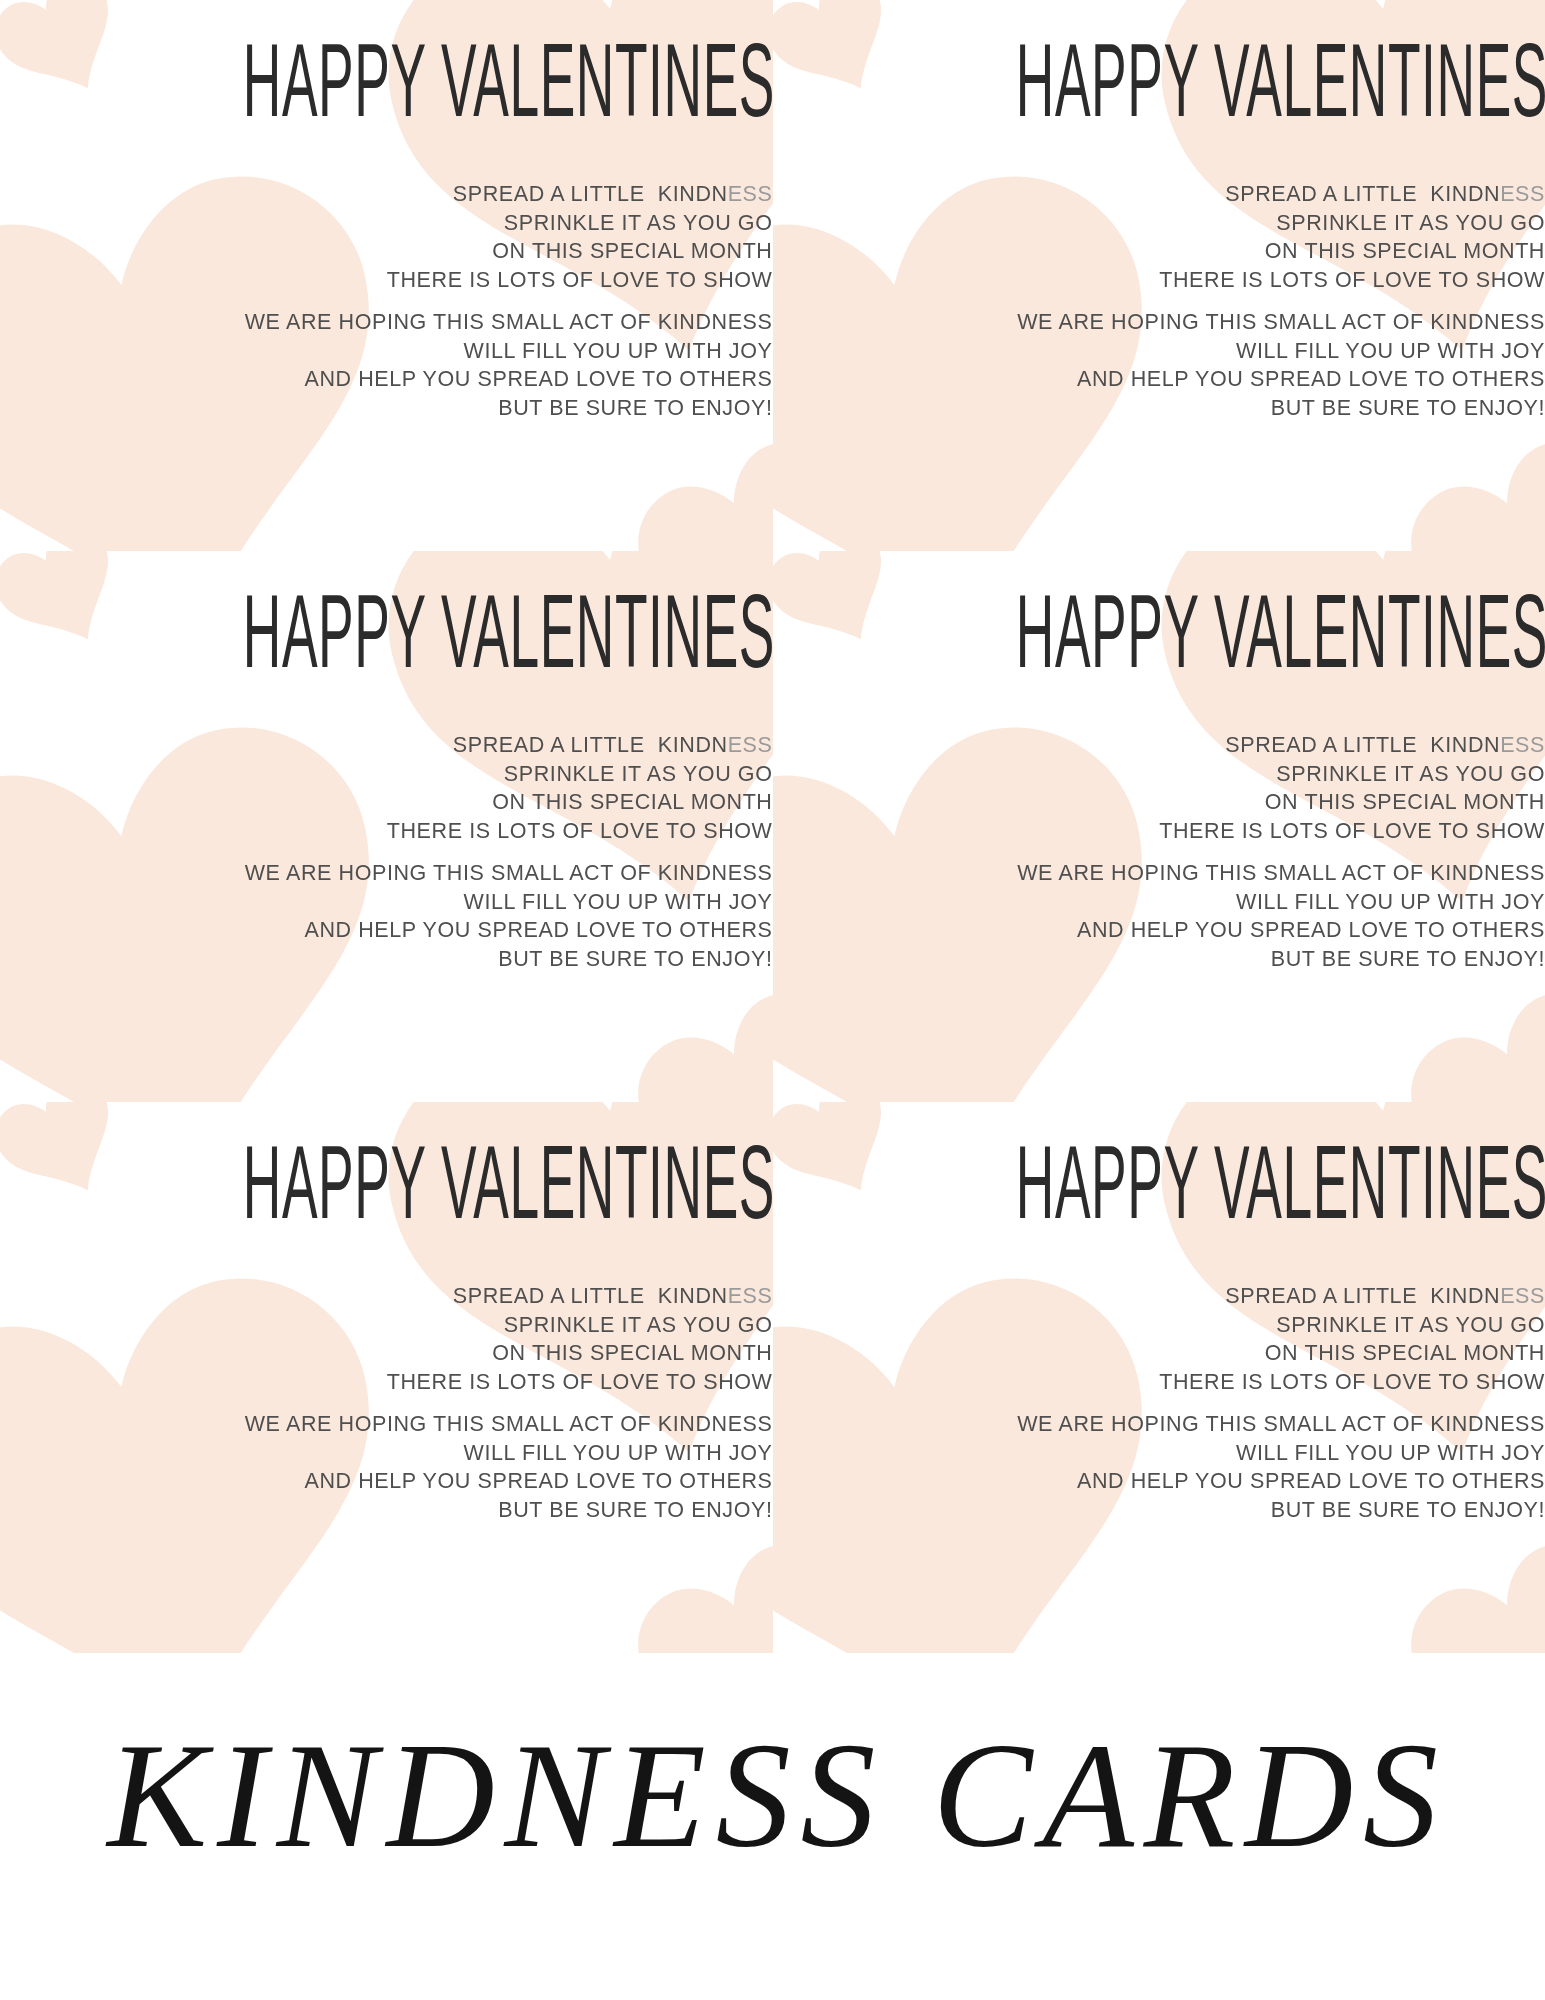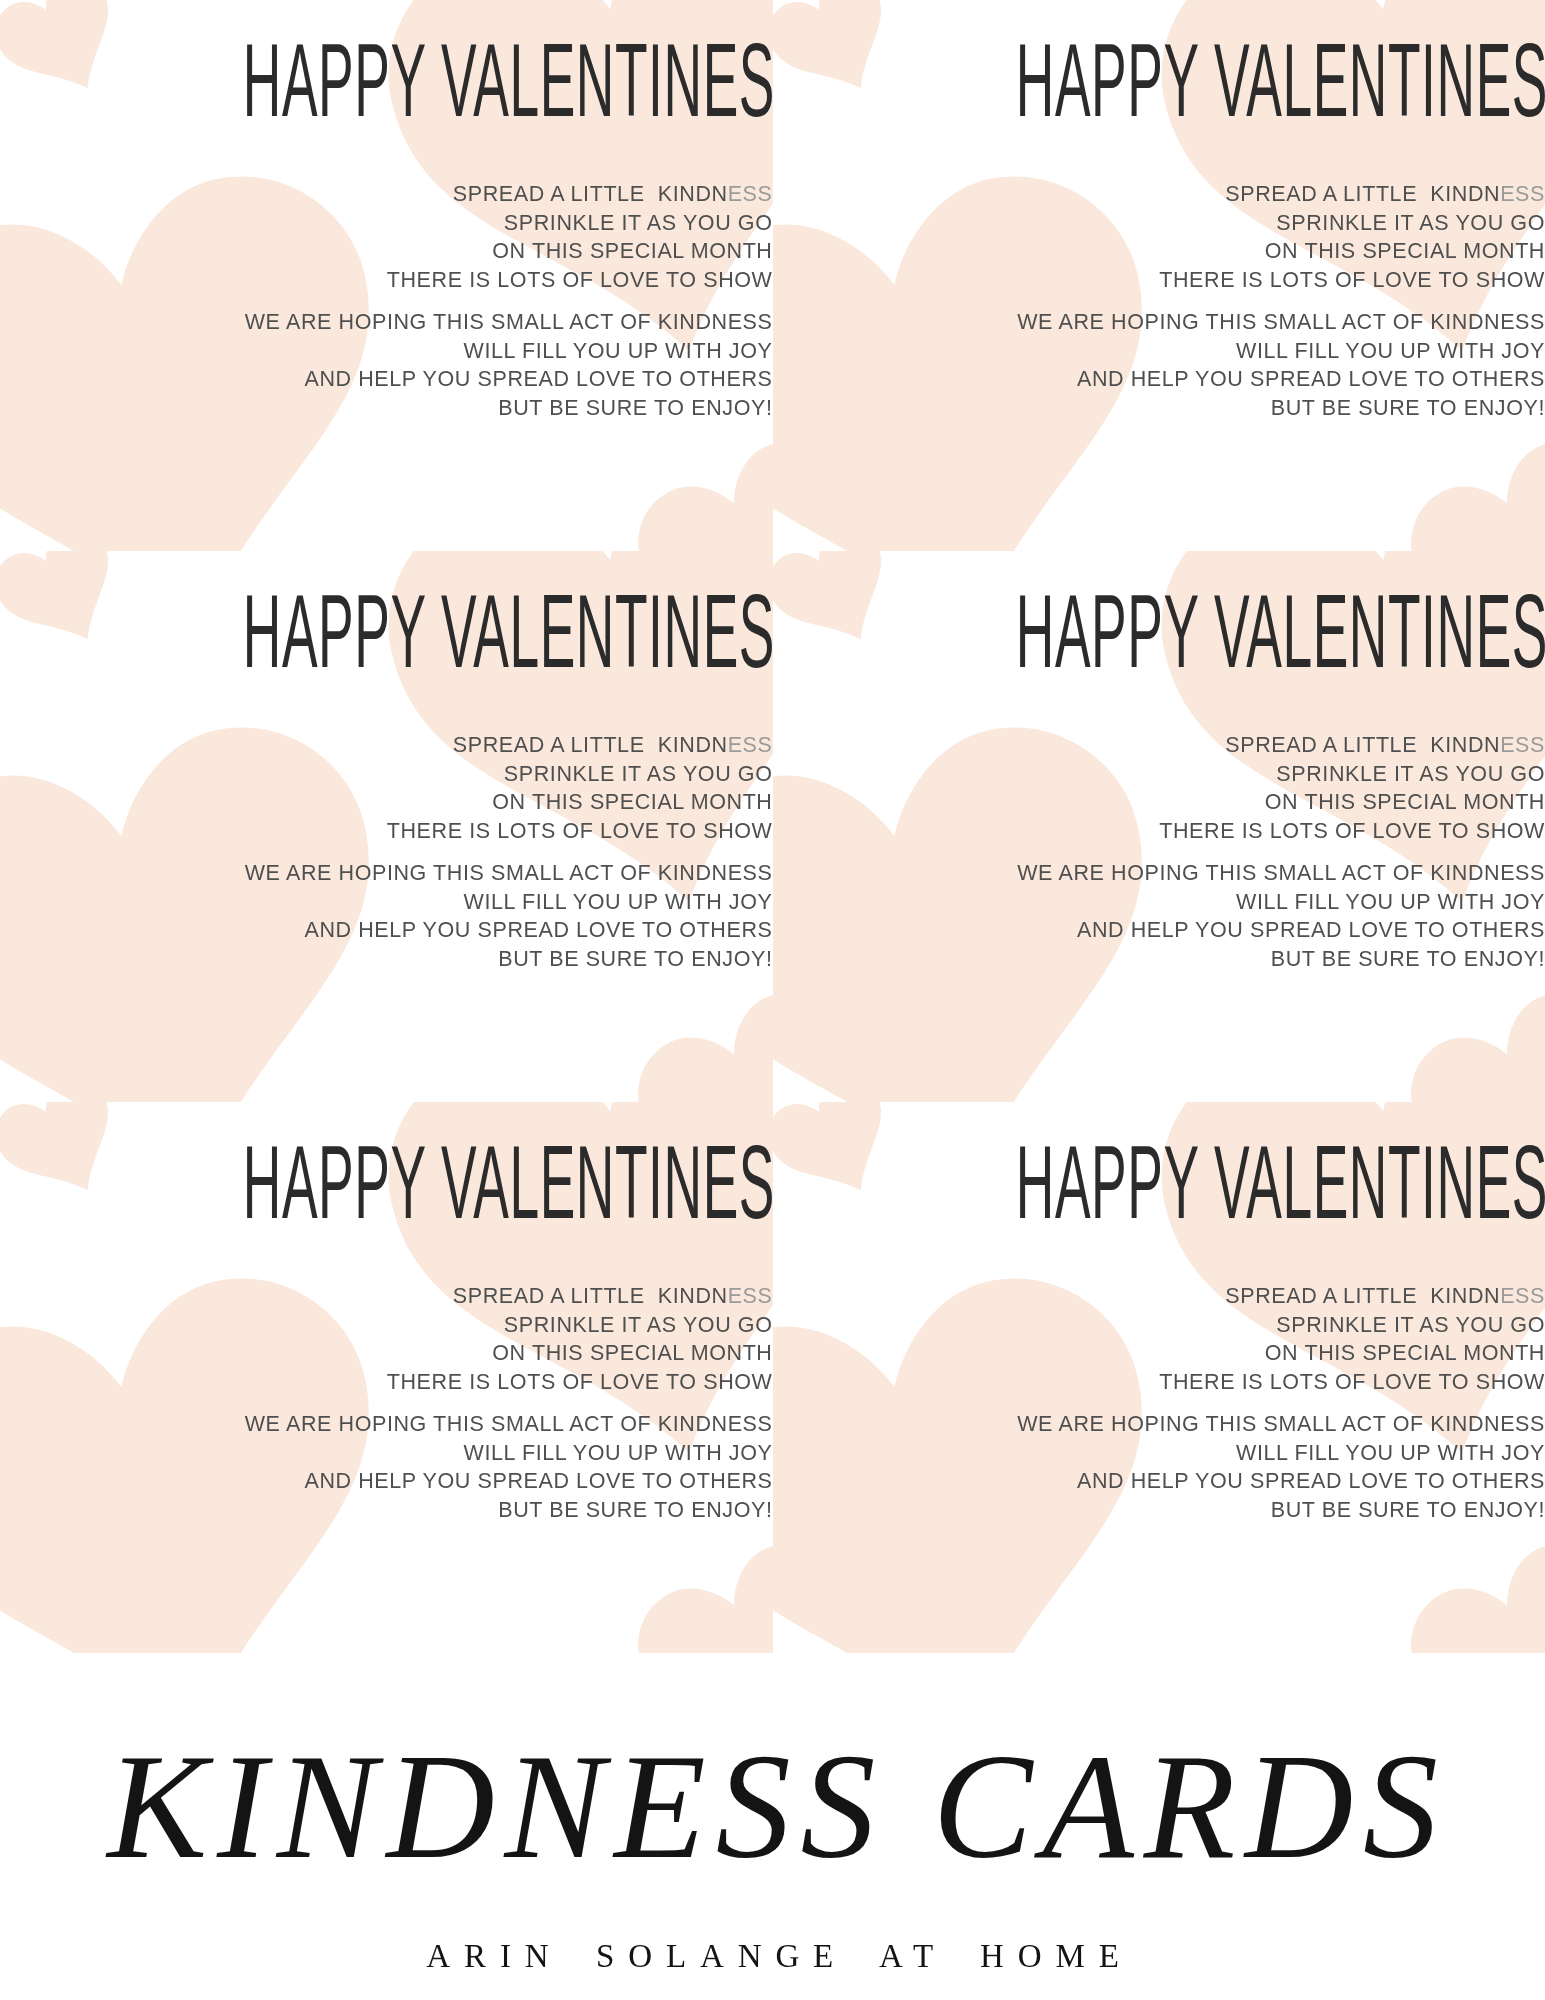--- a/index.html
+++ b/index.html
@@ -17,21 +17,21 @@
   .squish{display:inline-block;font-size:92px;font-weight:400;color:var(--title,#2b2b2b);letter-spacing:1px;transform:scale(0.58,1.12);transform-origin:50% 50%;}
 
   .stanza{position:absolute;left:0;right:0;text-align:right;color:var(--poem,#4f4f4f);font-size:21.5px;line-height:28.5px;letter-spacing:0.6px;}
   .stanza1{top:180px;}
   .stanza2{top:308px;}
   .pline{white-space:pre-wrap;}
   .fade{color:var(--poem-fade,#9a9a9a);}
 
   
   .footer{position:relative;width:1545px;height:347px;background:#fff;text-align:center;}
-  .sheet-title{position:absolute;top:78px;left:0;width:100%;font-family:"Liberation Serif",serif;font-style:italic;font-weight:400;font-size:150px;line-height:1;letter-spacing:0.065em;padding-left:10px;box-sizing:border-box;color:var(--footer,#141414);white-space:nowrap;}
+  .sheet-title{position:absolute;top:67px;left:0;width:100%;font-family:"Liberation Serif",serif;font-style:italic;font-weight:400;font-size:150px;line-height:1;letter-spacing:0.065em;padding-left:10px;box-sizing:border-box;color:var(--footer,#141414);white-space:nowrap;}
   .byline{position:absolute;top:287px;left:0;width:100%;font-family:"Liberation Serif",serif;font-size:33px;line-height:1;letter-spacing:0.42em;word-spacing:0.35em;padding-left:14px;box-sizing:border-box;color:var(--footer,#141414);white-space:nowrap;}
 </style>
 </head>
 <body>
 
 <svg width="0" height="0" style="position:absolute" aria-hidden="true">
   <defs>
     <g id="heartshape">
       <path class="heartpath" d="M23.6,0c-3.4,0-6.3,2.7-7.6,5.6C14.7,2.7,11.8,0,8.4,0C3.8,0,0,3.8,0,8.4c0,9.4,9.5,11.9,16,21.2c6.1-9.3,16-12.2,16-21.2C32,3.8,28.2,0,23.6,0z"></path>
     </g>
@@ -182,15 +182,14 @@
           <div class="pline">AND HELP YOU SPREAD LOVE TO OTHERS</div>
           <div class="pline">BUT BE SURE TO ENJOY!</div>
         </div>
       </div>
     </div>
 
   </div>
 
   <div class="footer">
     <div class="sheet-title">KINDNESS CARDS</div>
-    <div class="byline">ARIN SOLANGE AT HOME</div>
   </div>
 </div>
 
 </body></html>

